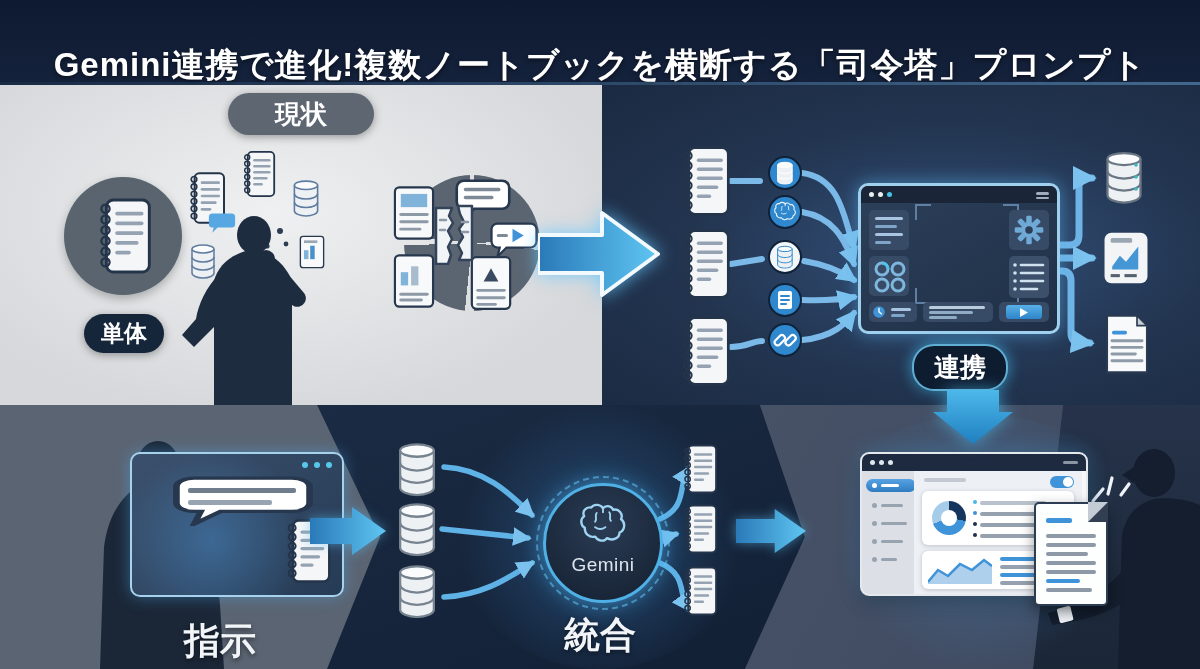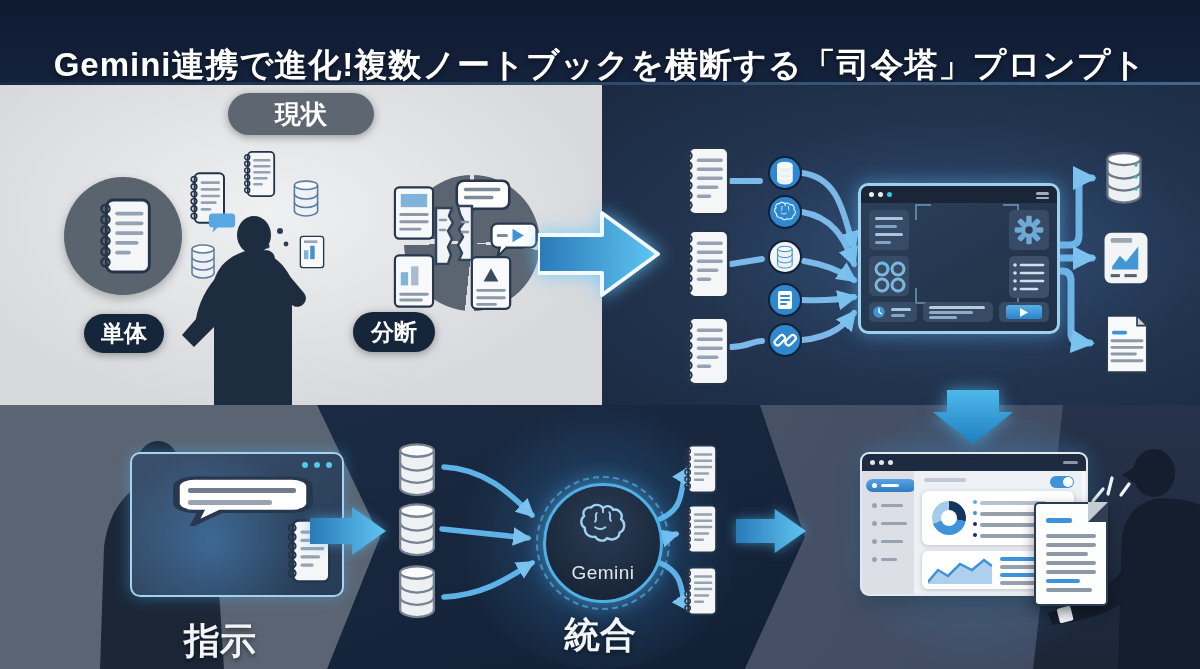--- a/index.html
+++ b/index.html
@@ -70,21 +70,21 @@
       background:#fff;transform:translate(-50%,-50%);}
   .result-doc{background:#fdfefe;border:2.5px solid #2c3c52;border-radius:5px;
       box-shadow:0 5px 14px rgba(0,0,0,.4);}
   .fold{position:absolute;right:-2px;top:-2px;width:0;height:0;
       border-left:20px solid #c3ccd4;border-top:20px solid #323f52;transform:rotate(90deg);}
   .gemini{border-radius:50%;border:3px solid #4fb0e6;
       background:radial-gradient(circle at 50% 35%,#2a3c54,#141f30);
       box-shadow:0 0 22px rgba(70,180,245,.65);display:flex;flex-direction:column;align-items:center;}
   .gemini:before{content:"";position:absolute;inset:-10px;border-radius:50%;
       border:2.5px dashed rgba(100,195,245,.55);}
-  .gemini-text{color:#dde6ee;font-size:19px;letter-spacing:.5px;margin-top:16px;}
+  .gemini-text{color:#dde6ee;font-size:19px;letter-spacing:.5px;margin-top:8px;}
   .toggle{position:absolute;width:24px;height:12px;border-radius:6px;background:#3f93d8;}
   .toggle:after{content:"";position:absolute;right:1px;top:1px;width:10px;height:10px;border-radius:50%;background:#fff;}
   svg.icon{display:block;}
 </style>
 </head>
 <body>
 
 <div id="canvas">
 
 <svg width="0" height="0" style="position:absolute">
@@ -256,21 +256,20 @@
   <svg class="abs icon" style="left:432px;top:116px;" width="44" height="64" viewBox="0 0 44 62">
     <path d="M4 6 h16 l-3 8 4 7 -5 8 4 8 -4 8 3 8 -3 9 h-12 z" fill="#f2f5f7" stroke="#33435a" stroke-width="2.5" stroke-linejoin="round"></path>
     <path d="M26 4 h14 v54 h-13 l3 -7 -4 -8 5 -8 -4 -8 5 -7 -4 -8 z" fill="#f2f5f7" stroke="#33435a" stroke-width="2.5" stroke-linejoin="round"></path>
     <g stroke="#8d99a7" stroke-width="2.5" stroke-linecap="round">
           <line x1="8" y1="18" x2="14" y2="18"></line>
           <line x1="8" y1="28" x2="13" y2="28"></line>
           <line x1="30" y1="20" x2="36" y2="20"></line>
           <line x1="30" y1="30" x2="36" y2="30"></line>
         </g>
   </svg>
-  <div class="abs pill pill-dark" style="left:353px;top:227px;width:82px;height:40px;font-size:23px;border-radius:20px;">分断</div>
 </div>
 
 <svg class="abs icon" style="left:538px;top:205px;z-index:6;filter:drop-shadow(0 0 9px rgba(100,200,255,.8));" width="128" height="98" viewBox="0 0 128 98">
   <polygon points="0,30 64,30 64,8 120,49 64,90 64,68 0,68" fill="url(#agrad)" stroke="#f2f9ff" stroke-width="4" stroke-linejoin="round"></polygon>
 </svg>
 
 <div class="abs quad-evo">
 
   <svg class="abs icon" style="left:0;top:0;" width="598" height="320" viewBox="0 0 598 320">
     <g fill="none" stroke="#7ab9e8" stroke-width="6" stroke-linecap="round">
@@ -430,20 +429,21 @@
     <path d="M42 4 l12 12 h-12 z" fill="#c6cdd5" stroke="#2a3a50" stroke-width="2"></path>
     <rect x="12" y="22" width="18" height="4.5" rx="2" fill="#3f93d8"></rect>
     <g stroke="#8e9aa8" stroke-width="3.5" stroke-linecap="round">
       <line x1="12" y1="34" x2="48" y2="34"></line>
           <line x1="12" y1="42" x2="48" y2="42"></line>
           <line x1="12" y1="50" x2="40" y2="50"></line>
           <line x1="12" y1="58" x2="48" y2="58"></line>
     </g>
   </svg>
 
+  <div class="abs pill pill-glow" style="left:310px;top:259px;width:92px;height:43px;font-size:26px;">連携</div>
 </div>
 
 <svg class="abs icon" style="left:933px;top:390px;z-index:6;filter:drop-shadow(0 0 8px rgba(80,190,240,.65));" width="80" height="54" viewBox="0 0 80 54">
   <polygon points="14,0 66,0 66,22 80,22 40,54 0,22 14,22" fill="url(#dgrad)"></polygon>
 </svg>
 
 <div class="abs band">
   <div class="abs band-right"></div>
   <div class="abs band-fardark"></div>
   <div class="abs band-navy"></div>

